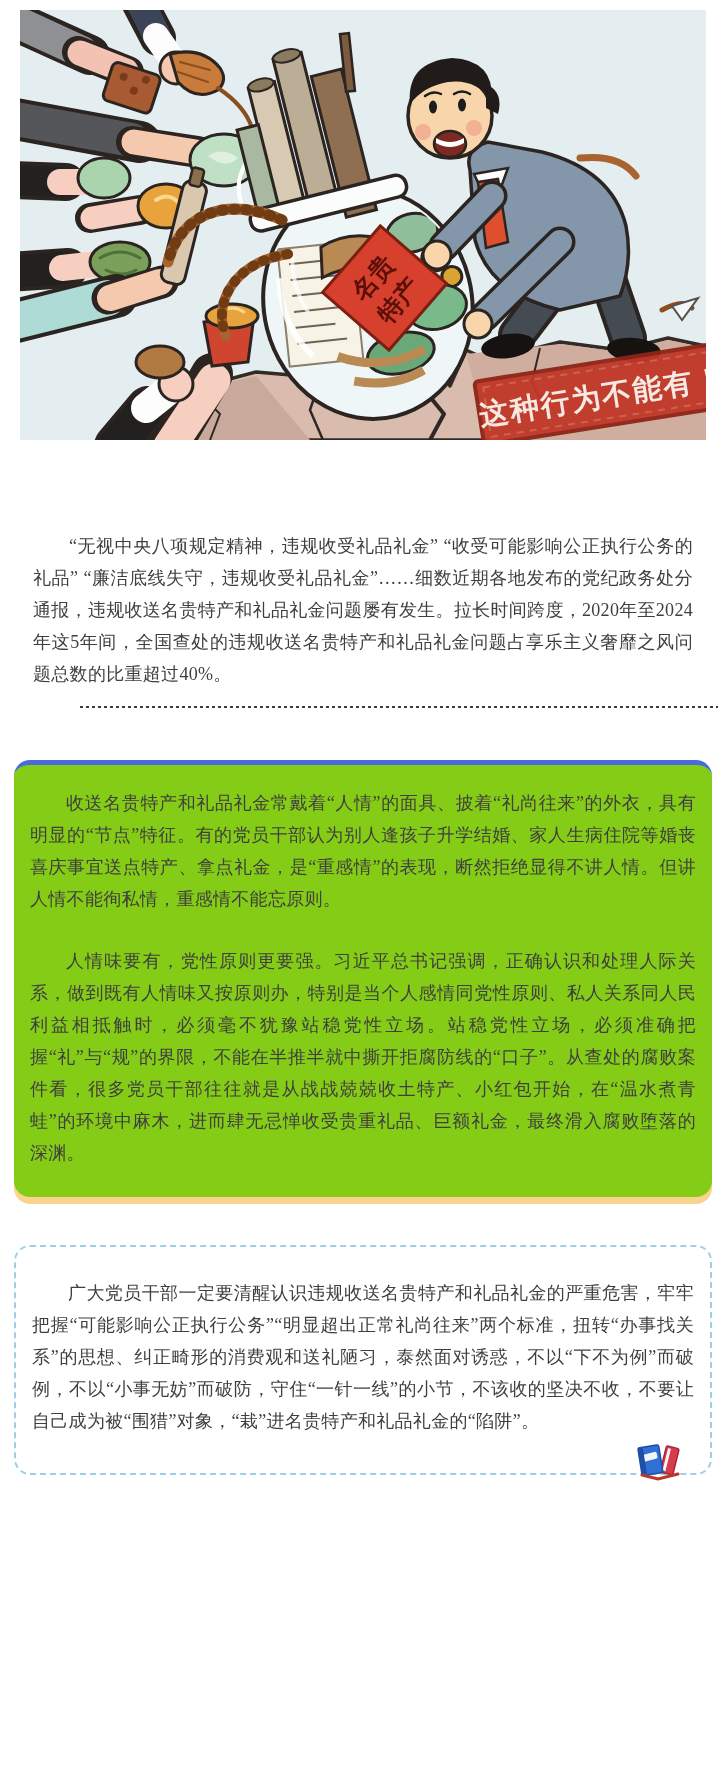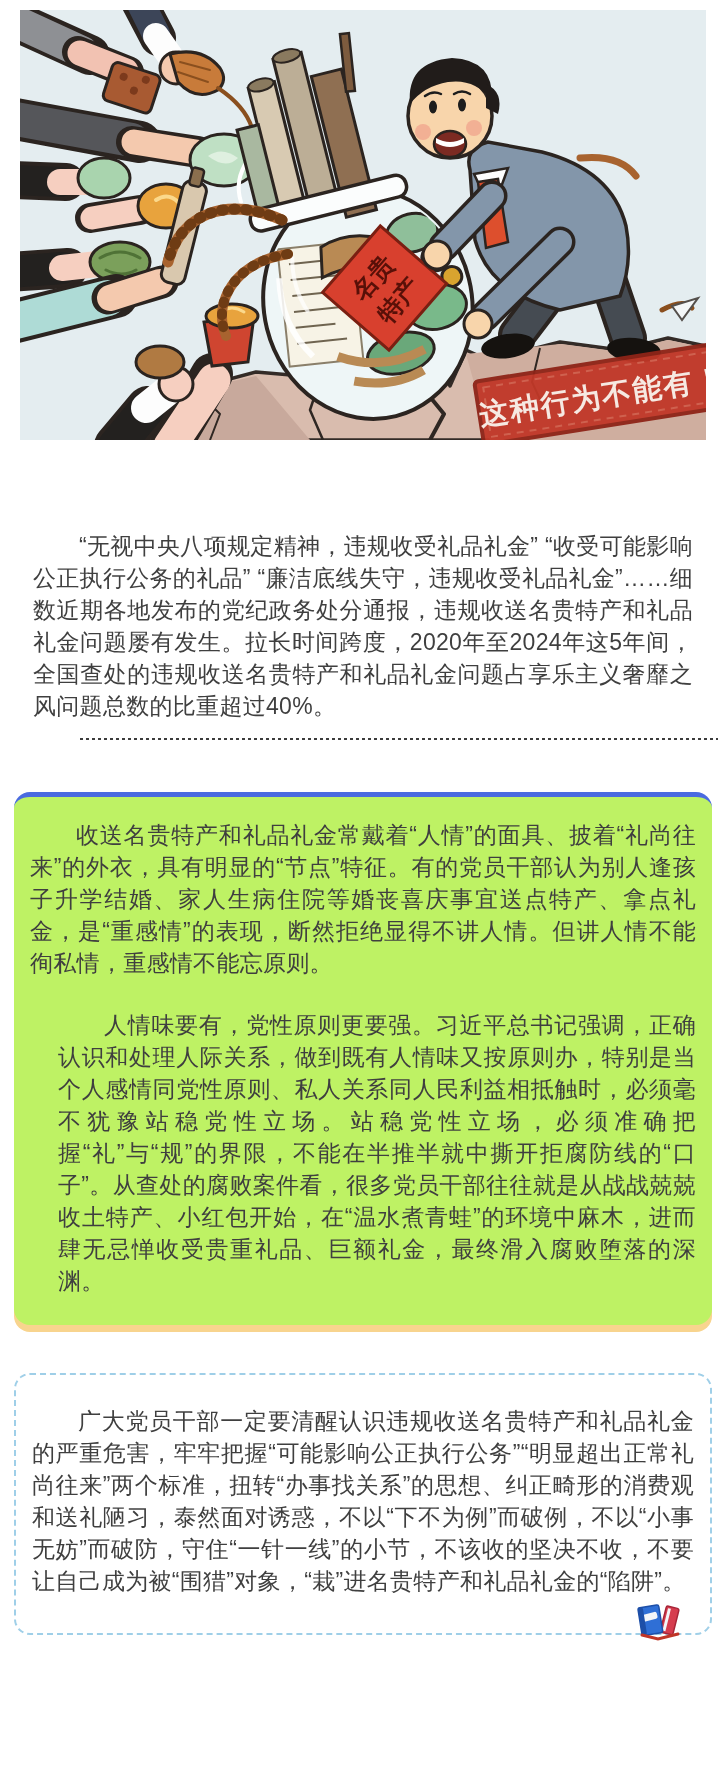--- a/index.html
+++ b/index.html
@@ -1,26 +1,26 @@
 <!DOCTYPE html>
 <html><head>
 <meta charset="utf-8">
 <style>
   html,body{margin:0;padding:0;background:#ffffff;}
   body{width:726px;font-family:"Liberation Sans","DejaVu Sans",sans-serif;}
   .page{width:726px;padding-bottom:12px;background:#ffffff;}
   .hero{margin:10px 20px 0;width:686px;height:430px;}
   .hero svg{display:block;}
-  .para{font-size:23px;line-height:32px;color:#3f3f3f;text-indent:2em;text-align:justify;margin:0;letter-spacing:.3px;}
+  .para{font-size:18px;line-height:32px;color:#3f3f3f;text-indent:2em;text-align:justify;margin:0;letter-spacing:.3px;font-family:Liberation Serif, serif;}
   .intro{margin:90px 33px 0;}
   .divider{height:2px;margin:16px 8px 0 80px;
     background-image:repeating-linear-gradient(90deg,#3c3c3c 0 3px,transparent 3px 6px);}
   .box{margin:52px 14px 0;padding:22px 16px 28px;border-radius:16px;}
-  .box .para + .para{margin-top:30px;margin-left:28px;}
-  .box-solid{background:#bef264;border-top:5px solid #4a6be0;box-shadow:0 7px 0 #f8d48e;}
+  .box .para + .para{margin-top:30px;}
+  .box-solid{background:#84cc16;border-top:5px solid #4a6be0;box-shadow:0 7px 0 #f8d48e;}
   .box-dashed{margin-top:48px;background:#ffffff;border:2px dashed #9fcfe8;border-radius:16px;
     padding:30px 16px 36px;position:relative;}
   .books{position:absolute;right:26px;bottom:-12px;width:48px;height:44px;}
 </style>
 </head>
 <body>
 
 <div class="page">
 
   <figure class="hero" style="margin:10px 20px 0;">

